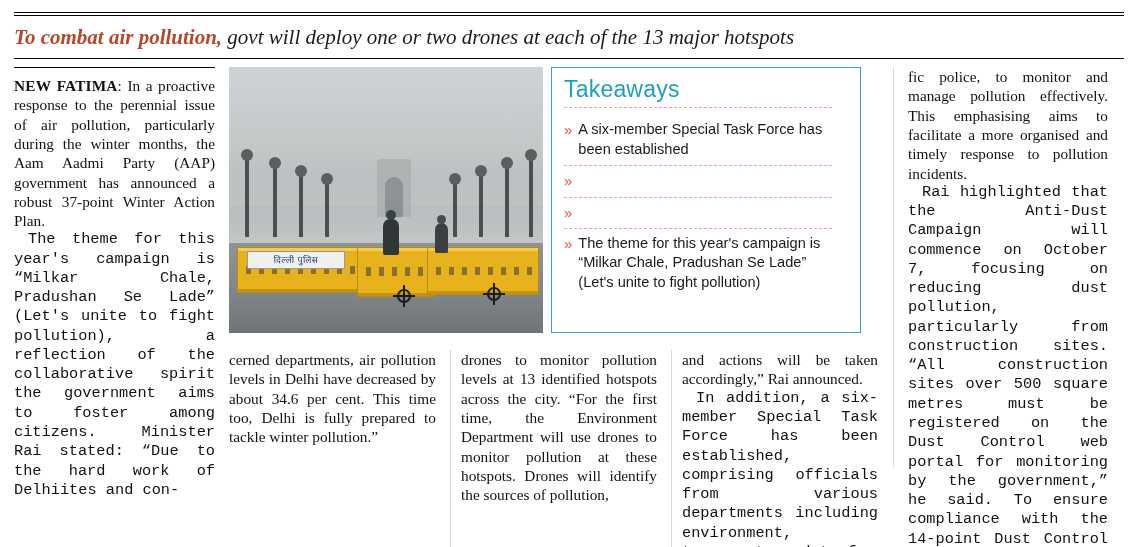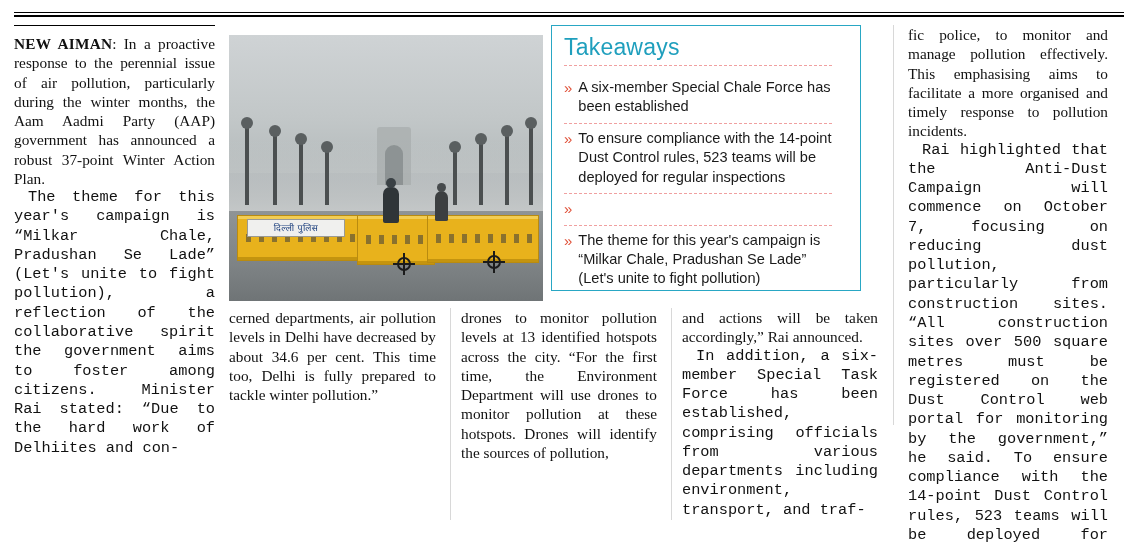--- a/index.html
+++ b/index.html
@@ -109,21 +109,20 @@
     width: 322px;
     box-sizing: border-box;
     padding-right: 8px;
   }
   .photo {
     position: relative;
     width: 314px;
     height: 266px;
     overflow: hidden;
     background: linear-gradient(#c9cdd0, #b9bfc2 40%, #9aa0a2 70%, #8d9395);
-    margin-top: 10px;
   }
   .sky {
     position: absolute; left:0; top:0; right:0; height: 52%;
     background: linear-gradient(#cfd3d5, #c2c7c8 60%, #b4babb);
   }
   .haze {
     position: absolute; left:0; top:40%; right:0; height: 28%;
     background: linear-gradient(rgba(210,212,212,0.0), rgba(205,208,208,0.85));
   }
   .gate {
@@ -279,27 +278,31 @@
   .col5 p.txt:first-of-type { text-indent: 0; }
 </style>
 </head>
 <body>
 
 <div class="page">
 
   <div class="rule-thin"></div>
   <div class="rule-thin2"></div>
 
+  <div class="subhead">
+    <span class="lead">To combat air pollution,</span>
+    <span class="rest">govt will deploy one or two drones at each of the 13 major hotspots</span>
+  </div>
   <div class="rule-after-sub"></div>
 
   <div class="body-grid">
 
     <div class="col col1">
       <div class="byline-rule"></div>
-      <p class="txt"><span class="dateline">NEW AIMAN</span><span>: In a proactive response to the perennial issue of air pollution, particularly during the winter months, the Aam Aadmi Party (AAP) government has announced a robust 37-point Winter Action Plan.</span></p>
+      <p class="txt"><span class="dateline">NEW FATIMA</span><span>: In a proactive response to the perennial issue of air pollution, particularly during the winter months, the Aam Aadmi Party (AAP) government has announced a robust 37-point Winter Action Plan.</span></p>
       <p class="txt">The theme for this year's campaign is “Milkar Chale, Pradushan Se Lade” (Let's unite to fight pollution), a reflection of the collaborative spirit the government aims to foster among citizens. Minister Rai stated: “Due to the hard work of Delhiites and con-</p>
     </div>
 
     <div class="col mid">
 
       <div class="mid-top">
 
         <div class="photo-wrap">
           <div class="photo">
             <div class="sky"></div>
@@ -339,25 +342,24 @@
               </div>
           </div>
         </div>
 
         <div class="takeaways">
           <div class="tk-title">Takeaways</div>
           <div class="tk-dash"></div>
 
           <div class="tk-item">
             <span class="tk-bullet">»</span>
-            <span>A six-member Special Chale Force has been established</span>
+            <span>A six-member Special Task Force has been established</span>
           </div>
           <div class="tk-item">
             <span class="tk-bullet">»</span>
-            <span>To ensure compliance with the 14-point Dust Control rules, 523 teams will be deployed for regular inspections</span>
           </div>
           <div class="tk-item">
             <span class="tk-bullet">»</span>
           </div>
           <div class="tk-item">
             <span class="tk-bullet">»</span>
             <span>The theme for this year's campaign is “Milkar Chale, Pradushan Se Lade” (Let's unite to fight pollution)</span>
           </div>
         </div>
 

